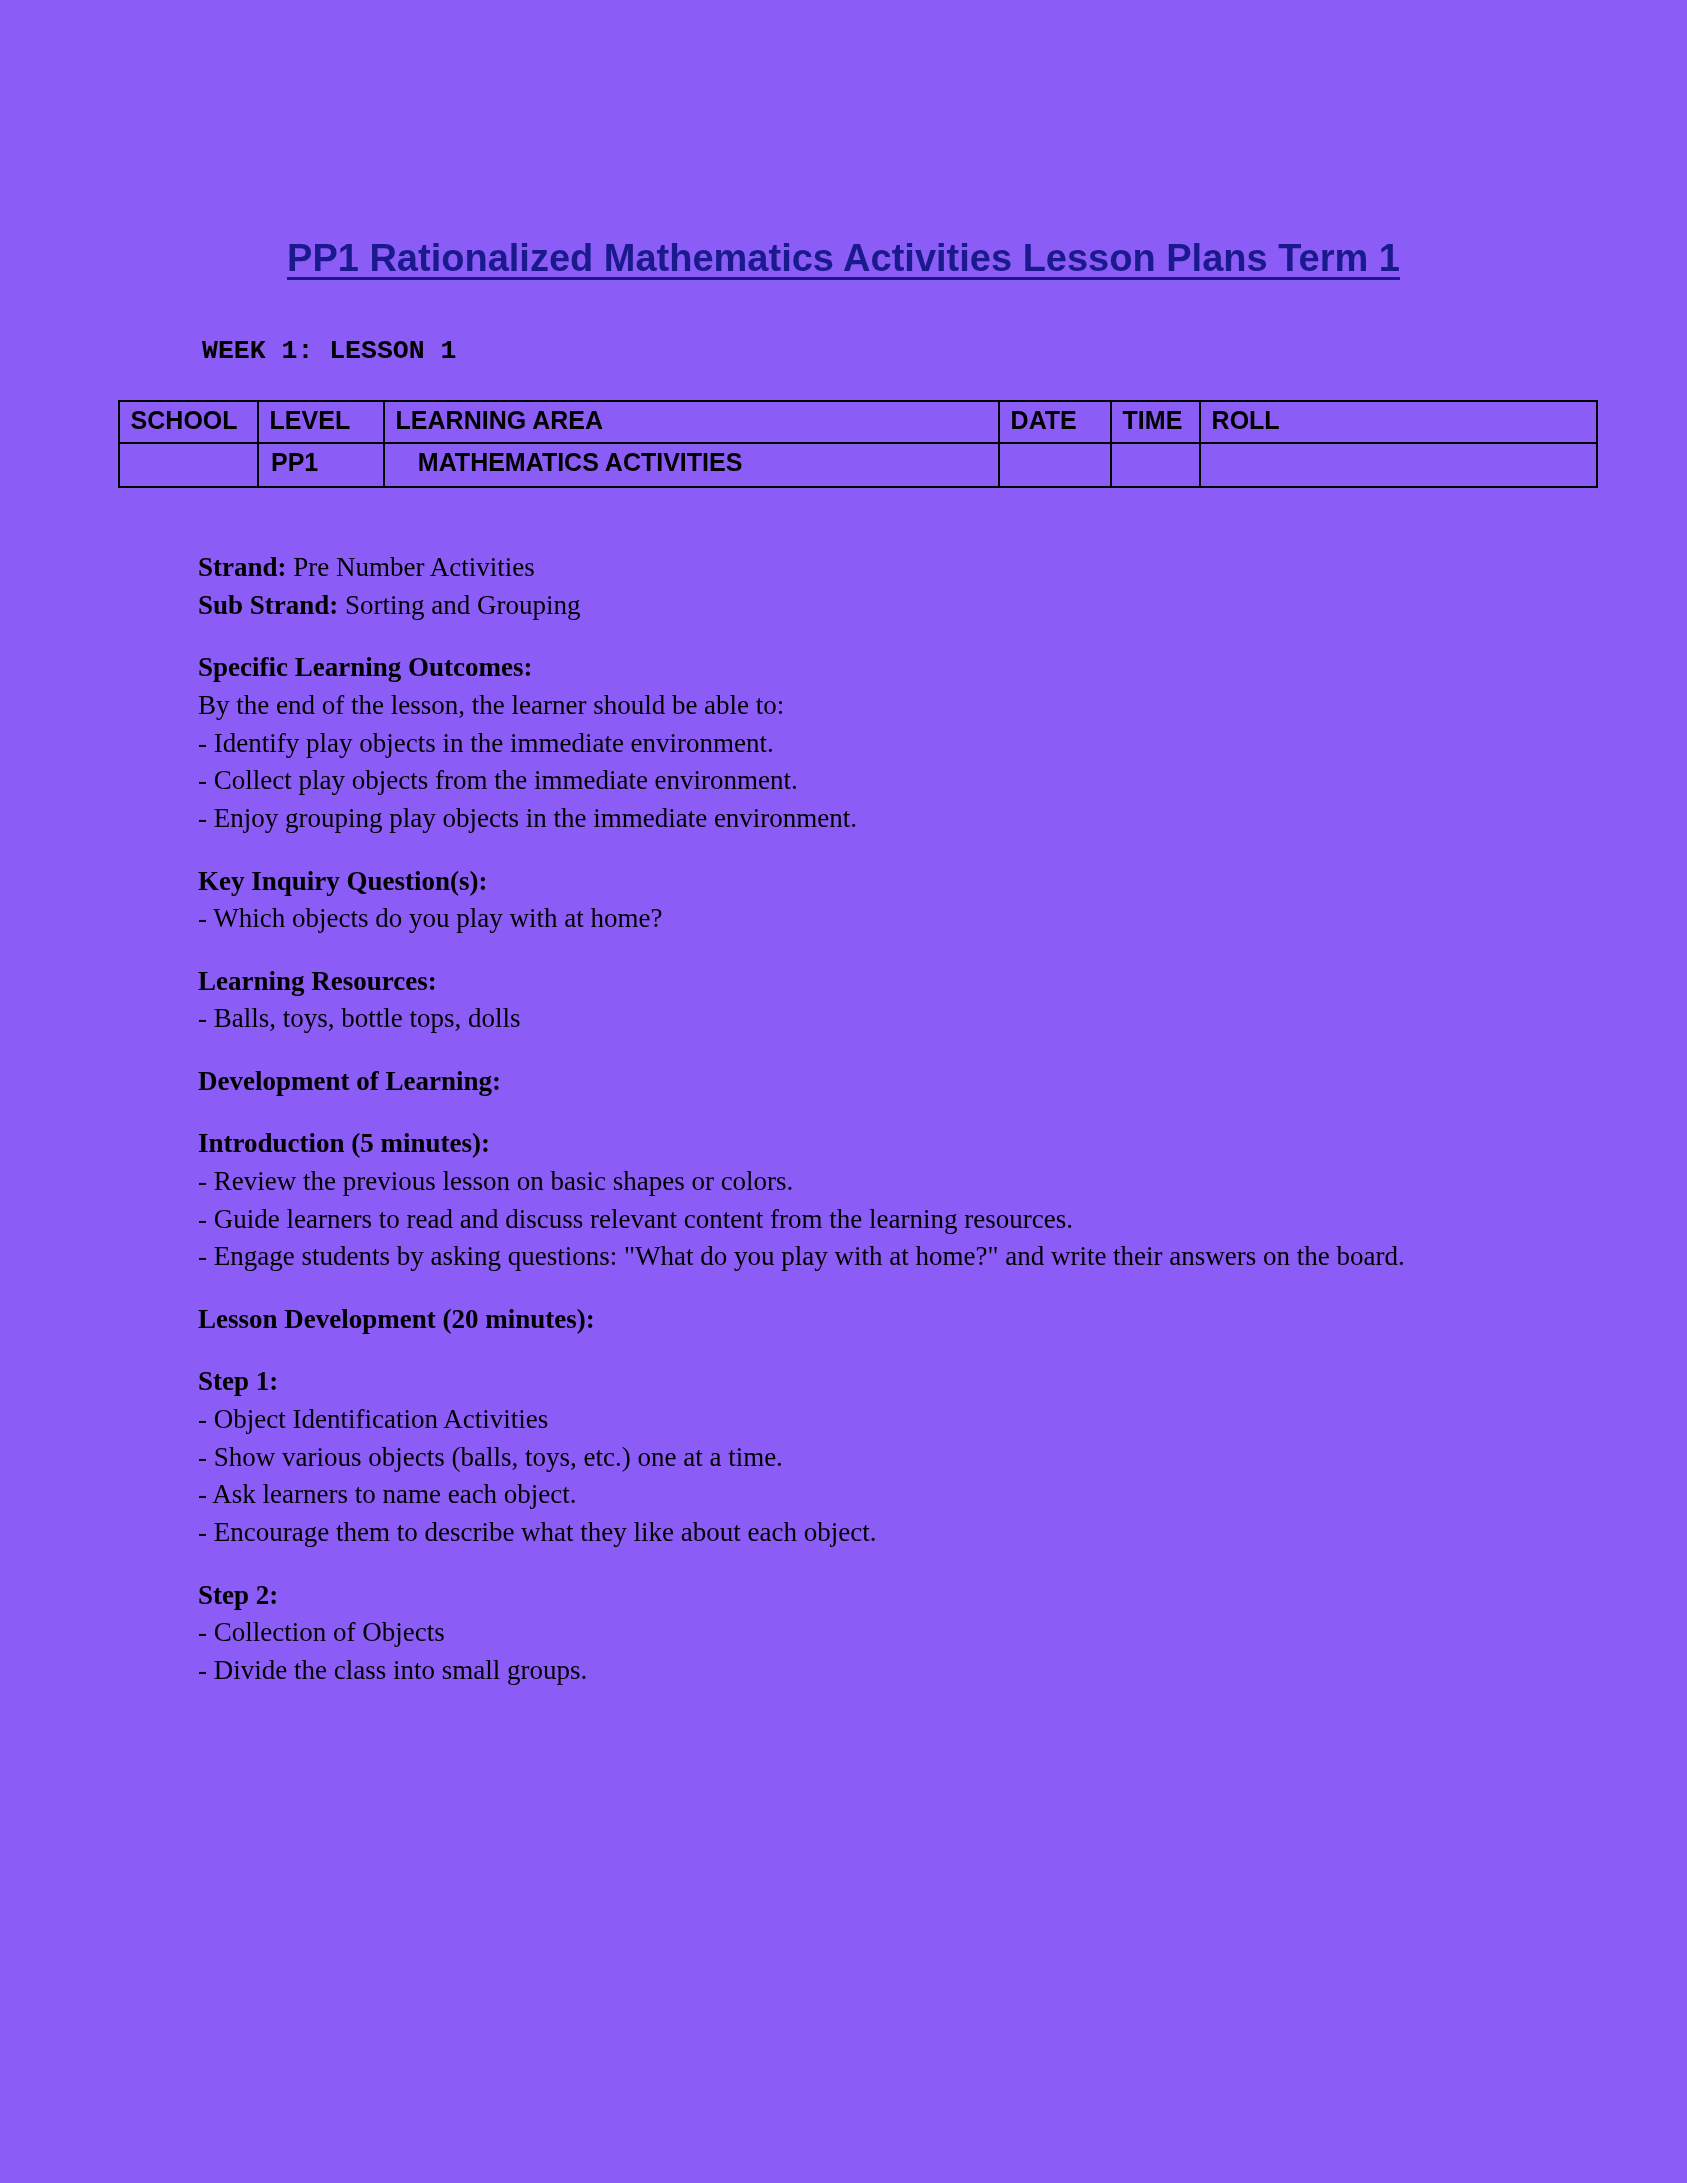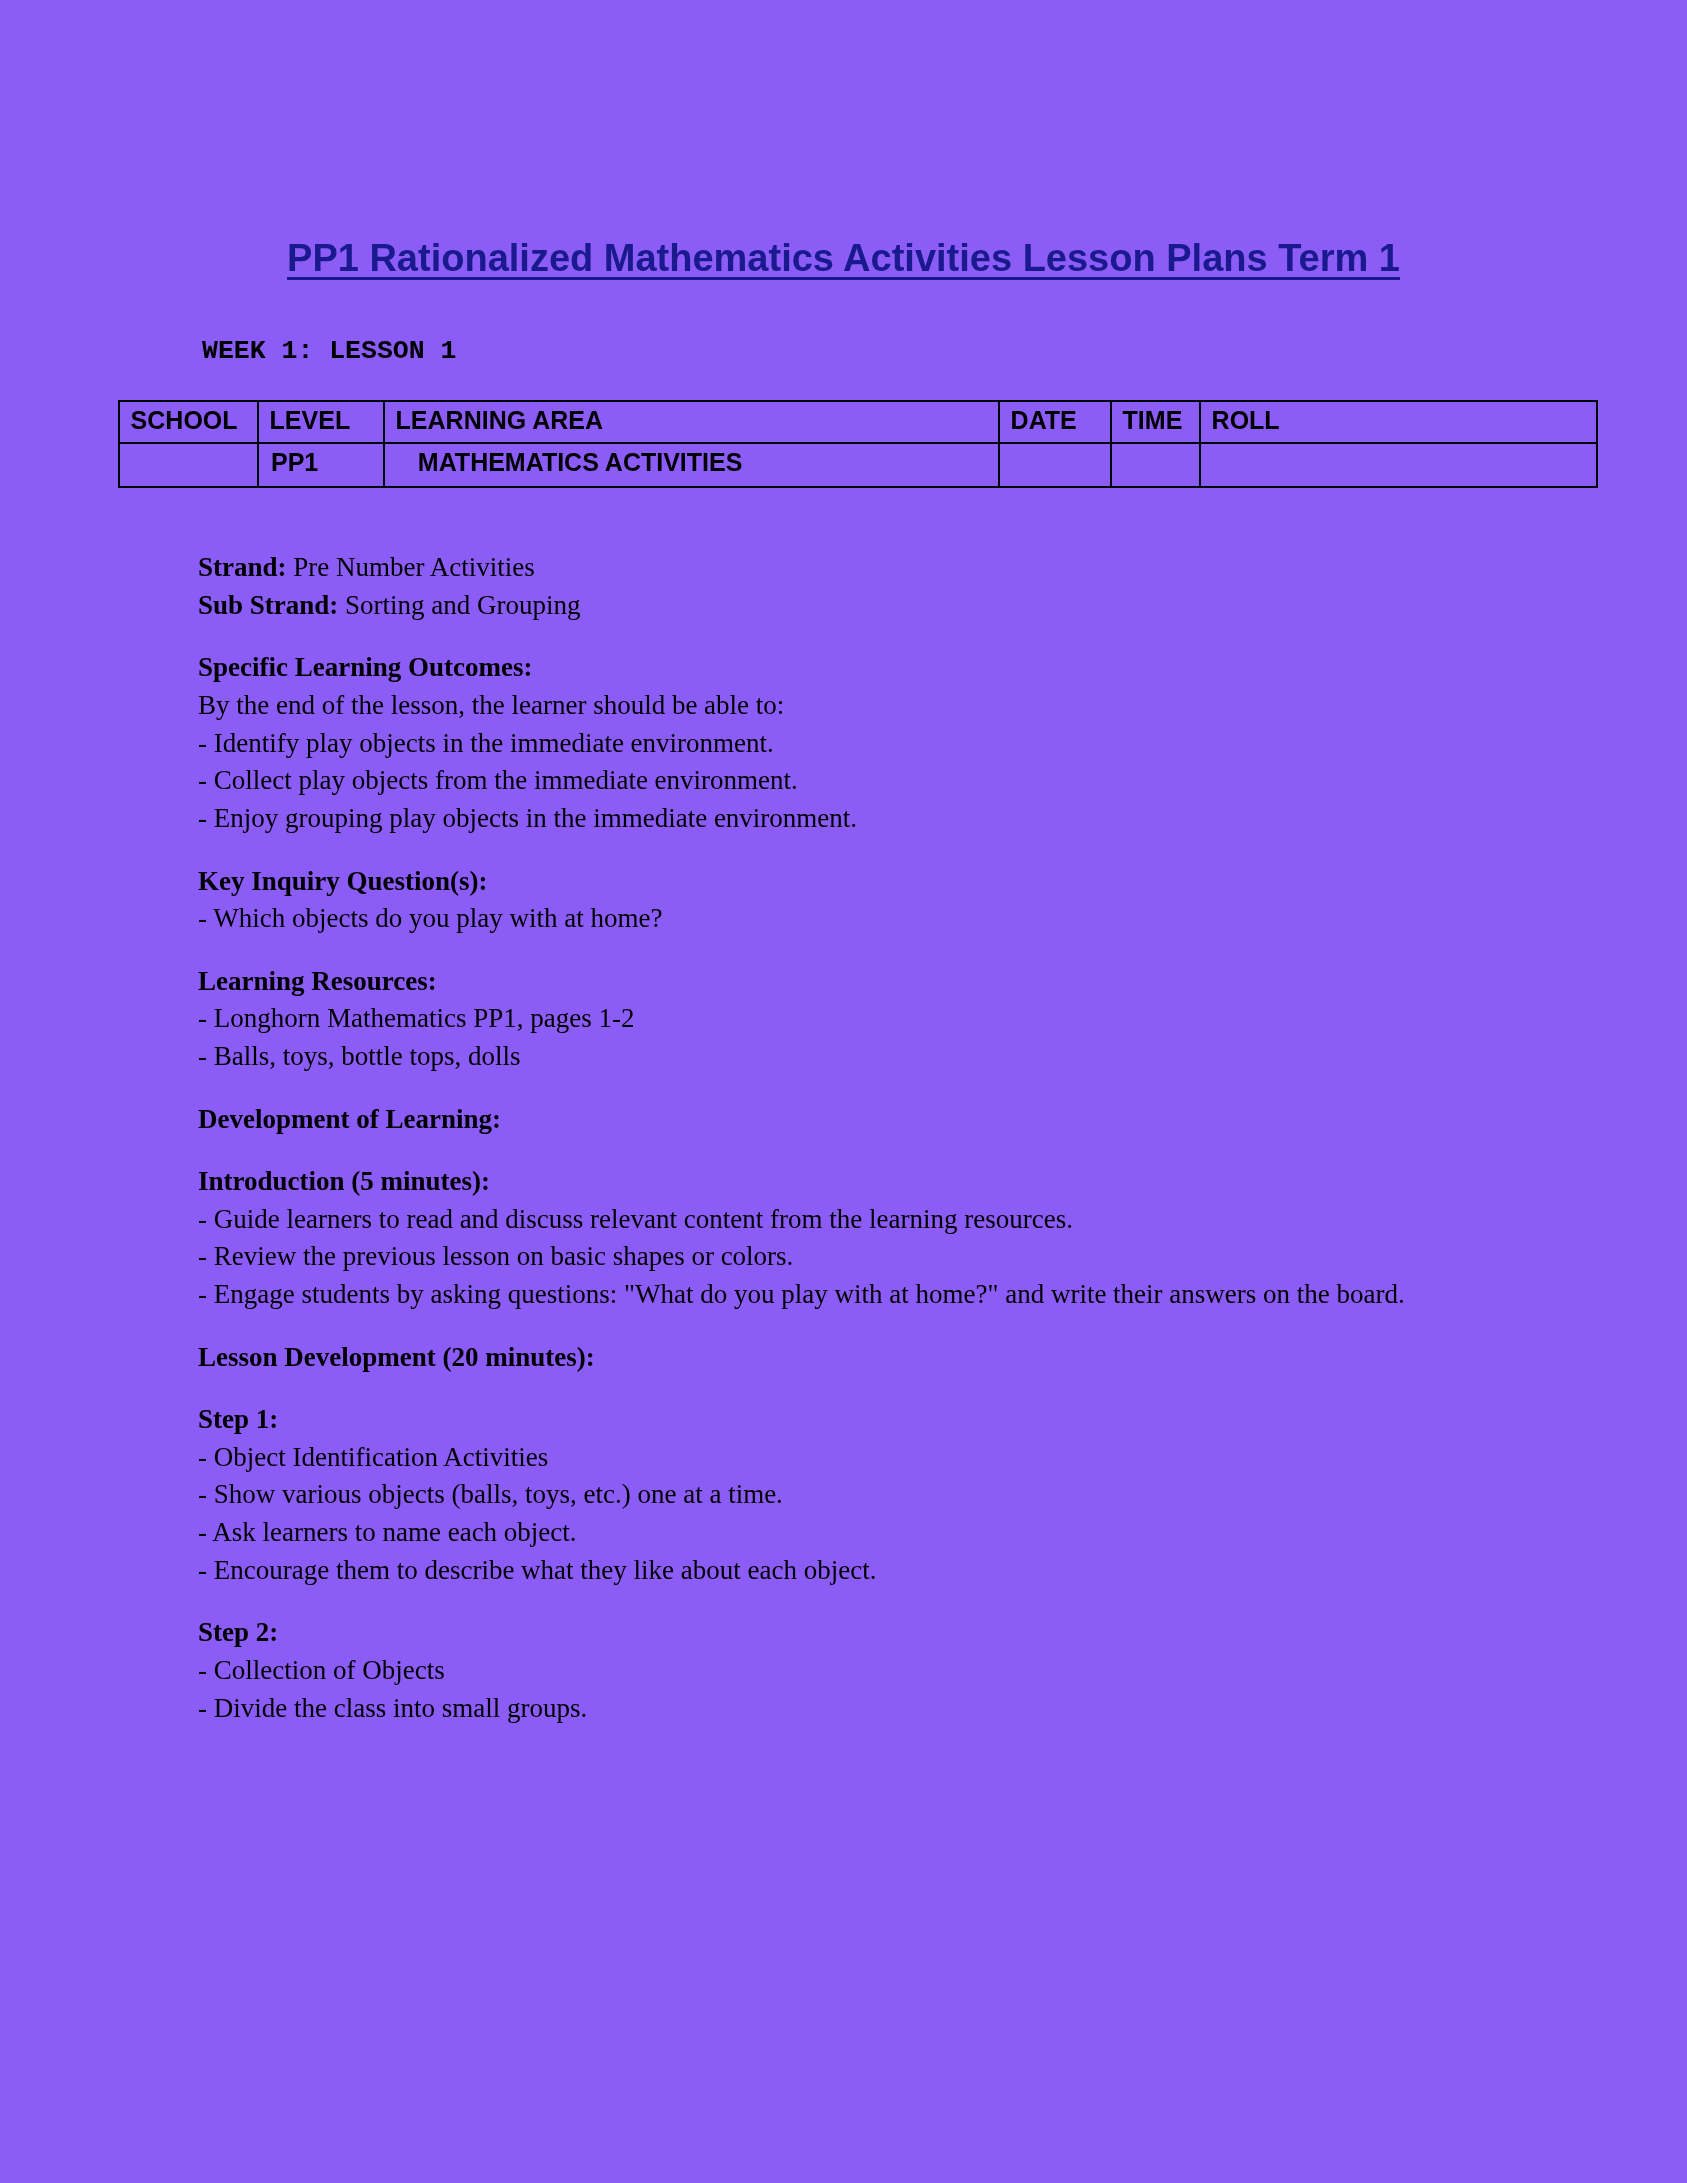--- a/index.html
+++ b/index.html
@@ -148,32 +148,31 @@
     <p>- Enjoy grouping play objects in the immediate environment.</p>
 
     <div class="blank-line"></div>
 
     <p class="sect-head">Key Inquiry Question(s):</p>
     <p>- Which objects do you play with at home?</p>
 
     <div class="blank-line"></div>
 
     <p class="sect-head">Learning Resources:</p>
-    <p>- Longhorn Mathematics PP1, pages 1-2</p>
     <p>- Balls, toys, bottle tops, dolls</p>
 
     <div class="blank-line"></div>
 
     <p class="sect-head">Development of Learning:</p>
 
     <div class="blank-line"></div>
 
     <p class="sect-head">Introduction (5 minutes):</p>
+    <p>- Review the previous lesson on basic shapes or colors.</p>
     <p>- Guide learners to read and discuss relevant content from the learning resources.</p>
-    <p>- Review the previous lesson on basic shapes or colors.</p>
     <p>- Engage students by asking questions: "What do you play with at home?" and write their answers on the board.</p>
 
     <div class="blank-line"></div>
 
     <p class="sect-head">Lesson Development (20 minutes):</p>
 
     <div class="blank-line"></div>
 
     <p class="sect-head">Step 1:</p>
     <p>- Object Identification Activities</p>

